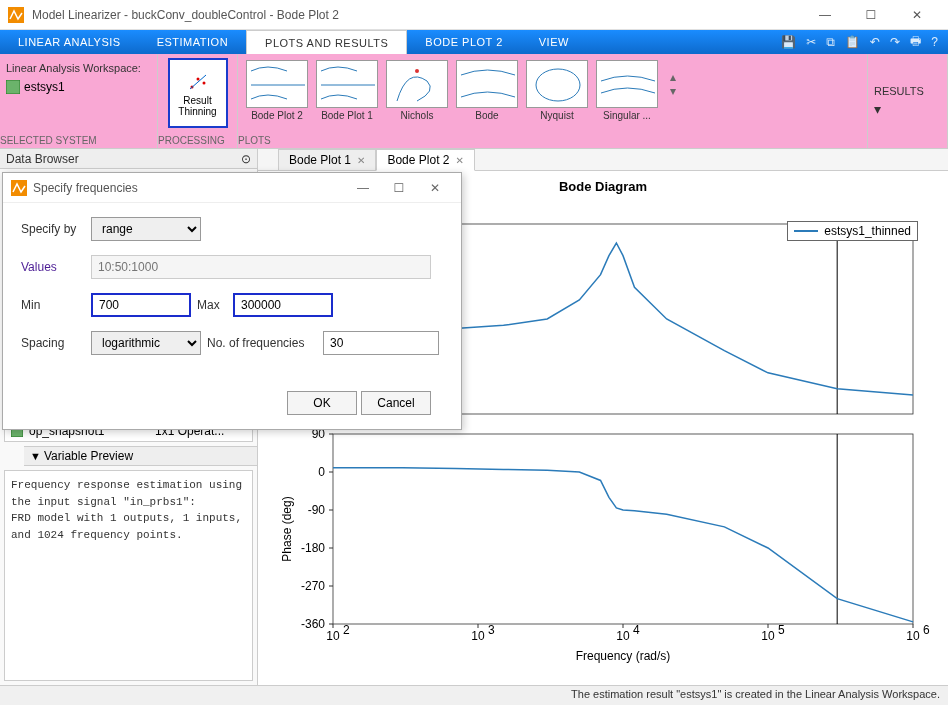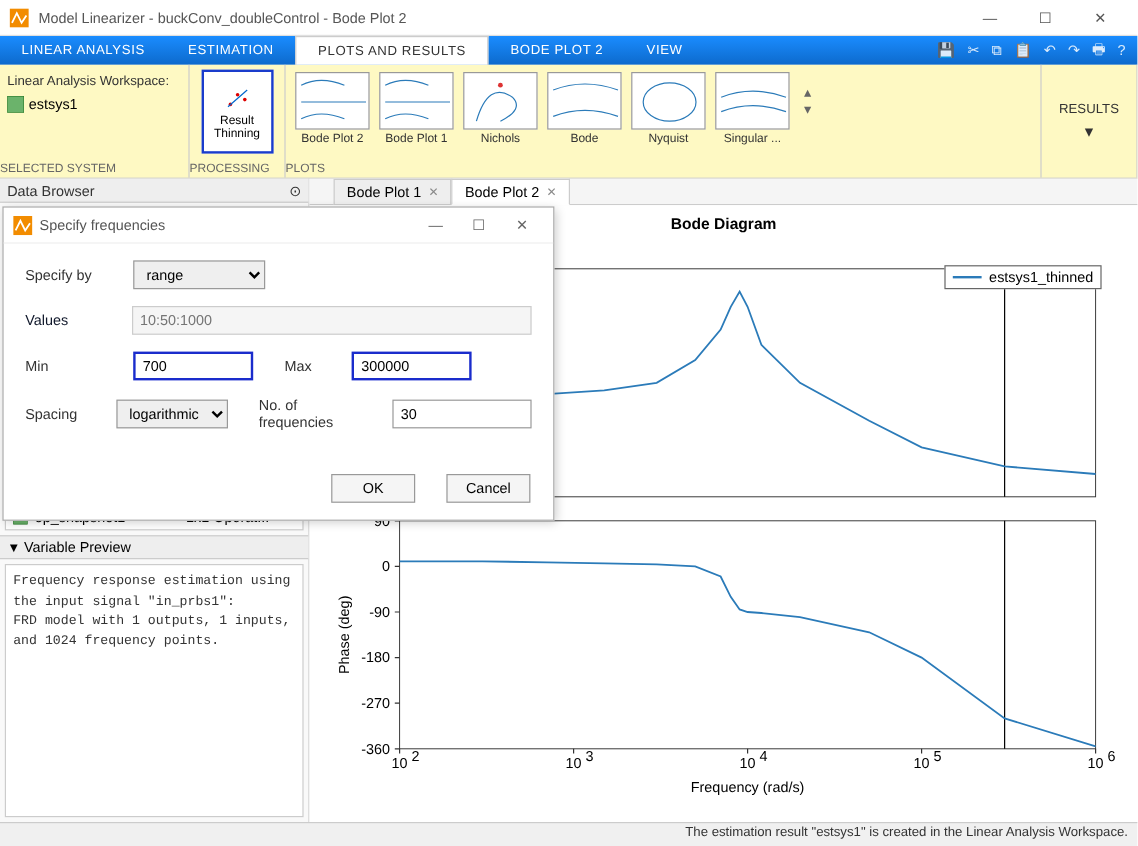--- a/index.html
+++ b/index.html
@@ -6,67 +6,67 @@
 body{background:#fff;width:948px;height:705px;overflow:hidden;position:relative;}
 .titlebar{height:30px;background:#fff;border-bottom:1px solid #e0e0e0;display:flex;align-items:center;padding:0 8px;}
 .titlebar .mlicon{width:16px;height:16px;margin-right:8px;}
 .titlebar .title{flex:1;color:#555;font-size:12px;}
 .titlebar .winbtn{width:46px;height:30px;display:flex;align-items:center;justify-content:center;color:#555;}
 .ribbon-tabs{height:24px;background:linear-gradient(#1a8cff,#0d6acc);display:flex;align-items:stretch;color:#fff;}
 .ribbon-tabs .tab{padding:0 18px;display:flex;align-items:center;font-size:11px;letter-spacing:.5px;cursor:pointer;}
 .ribbon-tabs .tab.active{background:#fff;color:#333;border-top:1px solid #ccc;border-left:1px solid #ccc;border-right:1px solid #ccc;}
 .ribbon-tabs .spacer{flex:1;}
 .ribbon-tabs .qat{display:flex;align-items:center;gap:10px;padding:0 10px;opacity:.85;}
-.ribbon-body{height:95px;background:#fef9c3;border-bottom:1px solid #ccc;display:flex;}
+.ribbon-body{height:95px;background:#f9a8d4;border-bottom:1px solid #ccc;display:flex;}
 .rib-group{border-right:1px solid #ccc;padding:4px 6px;display:flex;flex-direction:column;position:relative;}
 .rib-group .glabel{position:absolute;bottom:2px;left:0;right:0;text-align:left;font-size:10px;color:#666;margin-top:10px;}
 .rib-sel{width:158px;}
 .rib-sel .lbl{font-size:11px;color:#333;margin:4px 0 6px;}
 .rib-sel .sysrow{display:flex;align-items:center;gap:4px;}
 .rib-sel .sysicon{width:14px;height:14px;}
 .rib-proc{width:80px;align-items:center;justify-content:flex-start;}
 .rib-proc .thbtn{width:60px;height:70px;border:2px solid #1a3ccc;display:flex;flex-direction:column;align-items:center;justify-content:center;gap:2px;background:#fff;}
 .rib-plots{flex:1;padding:6px;}
 .rib-plots .cards{display:flex;gap:4px;align-items:flex-start;}
 .rib-plots .card{width:66px;text-align:center;}
 .rib-plots .card .thumb{width:62px;height:48px;border:1px solid #999;background:#fff;margin:0 auto 2px;position:relative;}
 .rib-plots .card .cap{font-size:10px;color:#333;}
 .rib-plots .more{width:18px;height:48px;display:flex;flex-direction:column;align-items:center;justify-content:center;color:#666;}
-.rib-res{width:80px;align-items:center;justify-content:center;}
+.rib-res{width:80px;align-items:flex-start;justify-content:center;}
 .content{position:absolute;top:149px;left:0;right:0;bottom:20px;display:flex;}
 .left-pane{width:258px;border-right:1px solid #ccc;display:flex;flex-direction:column;background:#f9f9f9;}
 .db-header{height:20px;background:#eee;border-bottom:1px solid #ccc;display:flex;align-items:center;padding:0 6px;font-size:11px;color:#333;}
 .db-header .gear{margin-left:auto;}
 .var-list{padding:2px 4px;font-size:11px;background:#fff;border:1px solid #ccc;margin:4px;min-height:70px;}
 .var-list .row{display:flex;padding:1px 2px;gap:6px;align-items:center;}
 .var-list .row.sel{border:1px solid #cc0000;}
 .var-list .ico{width:12px;height:12px;}
 .var-list .nm{width:120px;}
-.prev-head{background:#eee;border-top:1px solid #ccc;border-bottom:1px solid #ccc;padding:2px 6px;font-size:11px;}
+.prev-head{background:#eee;border-top:1px solid #ccc;border-bottom:1px solid #ccc;padding:2px 6px;font-size:11px;margin-left:24px;}
 .prev-body{flex:1;background:#fff;border:1px solid #ccc;margin:4px;padding:6px;font-family:"Courier New",monospace;font-size:11px;color:#333;line-height:1.5;}
 .right-pane{flex:1;position:relative;background:#fff;}
 .doc-tabs{height:22px;display:flex;align-items:flex-end;padding-left:20px;border-bottom:1px solid #ccc;background:#f5f5f5;}
 .doc-tabs .dtab{padding:3px 10px;font-size:11px;border:1px solid #ccc;background:#eee;display:flex;align-items:center;gap:6px;position:relative;bottom:-1px;}
 .doc-tabs .dtab.active{background:#fff;border-bottom:1px solid #fff;}
 .doc-tabs .dtab .x{color:#888;font-size:10px;}
 .plot-area{position:absolute;top:22px;left:0;right:0;bottom:0;background:#fff;}
 .statusbar{position:absolute;bottom:0;left:0;right:0;height:20px;background:#f0f0f0;border-top:1px solid #ccc;text-align:right;padding:2px 8px;font-size:11px;color:#333;}
 .dialog{position:absolute;top:172px;left:2px;width:460px;background:#fff;border:1px solid #aaa;box-shadow:2px 2px 8px rgba(0,0,0,.2);z-index:100;}
 .dialog .dtit{height:30px;display:flex;align-items:center;padding:0 8px;border-bottom:1px solid #eee;}
 .dialog .dtit .ico{width:16px;height:16px;margin-right:6px;}
 .dialog .dtit .t{flex:1;color:#555;}
 .dialog .dtit .wb{width:36px;text-align:center;color:#666;}
 .dialog .body{padding:14px 18px;}
-.dialog .frow{display:flex;align-items:center;margin-bottom:14px;gap:26px;}
+.dialog .frow{display:flex;align-items:center;margin-bottom:14px;gap:6px;}
 .dialog .flbl{width:64px;font-size:12px;color:#333;}
-.dialog .flbl.dis{color:#0f172a;}
+.dialog .flbl.dis{color:#4c1d95;}
 .dialog select,.dialog input[type=text]{height:24px;border:1px solid #999;padding:0 6px;font-size:12px;}
 .dialog input.hl{border:2px solid #1a2ccc;}
 .dialog input.dis{background:#f5f5f5;color:#aaa;border-color:#ccc;}
-.dialog .btns{display:flex;justify-content:flex-end;gap:26px;padding:8px 19px 14px;}
+.dialog .btns{display:flex;justify-content:flex-end;gap:4px;padding:8px 30px 14px;}
 .dialog .btns button{width:70px;height:24px;border:1px solid #999;background:#f5f5f5;}
 svg.mlicon-svg{width:16px;height:16px;}
 .chart-title{text-align:center;font-weight:bold;font-size:13px;margin-top:8px;}
 .legend{position:absolute;top:50px;right:30px;border:1px solid #666;background:#fff;padding:2px 6px;font-size:11px;display:flex;align-items:center;gap:6px;}
 .legend .line{width:24px;height:2px;background:#2b7bb9;}
 </style>
 </head>
 <body>
 
 <div class="titlebar">

